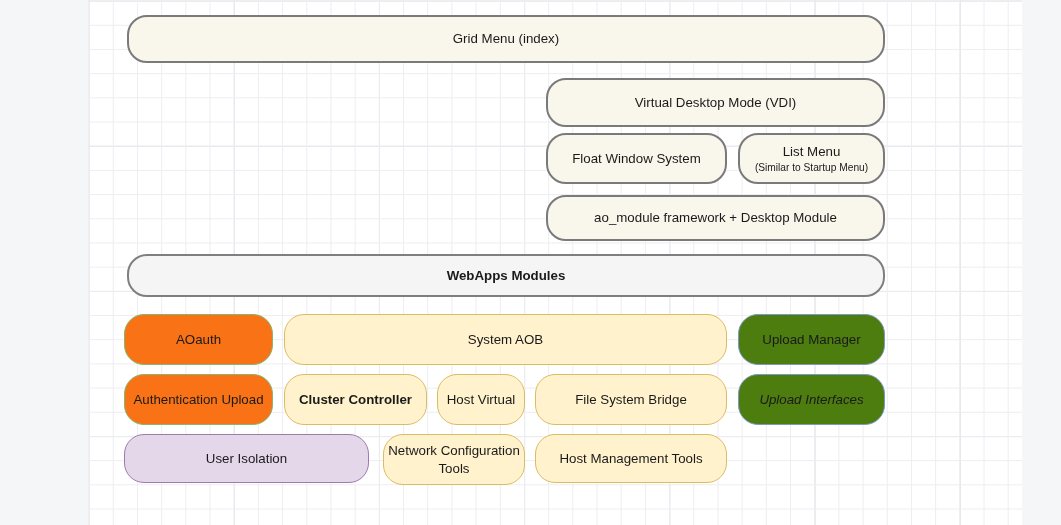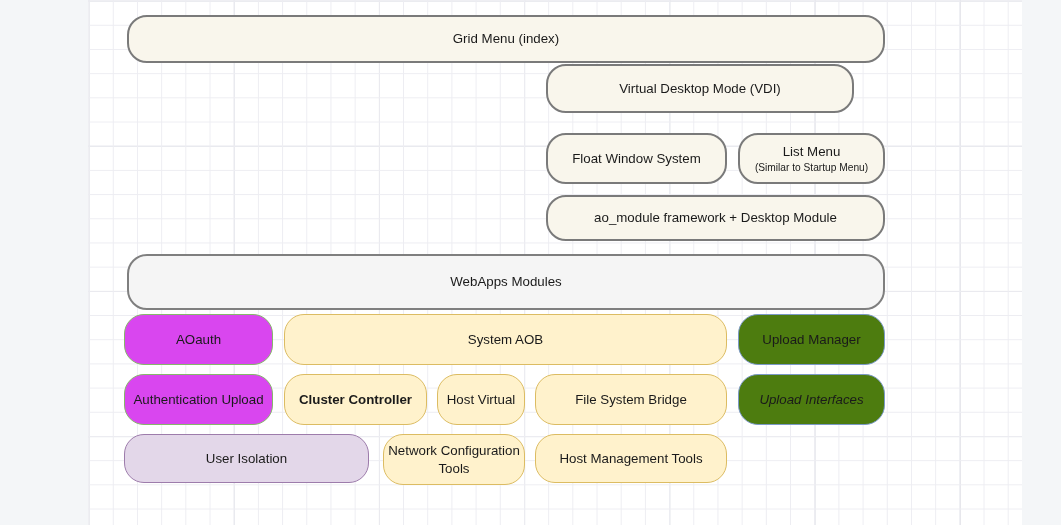--- a/index.html
+++ b/index.html
@@ -51,55 +51,55 @@
     line-height: 1.30;
     border-style: solid;
     padding: 1px 4px;
     border-radius: 20px;
   }
   .box .ttl { display: block; }
   .box .sub { display: block; font-size: 10.2px; margin-top: 1px; }
 
   .cream  { background: #f9f6ec; border-width: 2px; border-color: #7a7a7a; }
   .grayb  { background: #f5f5f5; border-width: 2px; border-color: #7f7f7f; }
-  .green  { background: #d946ef; border-width: 1.6px; border-color: #86b76b; }
+  .green  { background: #f97316; border-width: 1.6px; border-color: #86b76b; }
   .yellow { background: #fff2cc; border-width: 1.6px; border-color: #dcbc62; }
   .blue   { background: #4d7c0f; border-width: 1.6px; border-color: #7b99c6; }
   .purple { background: #e3d7e9; border-width: 1.6px; border-color: #9d7cab; }
 </style>
 </head>
 <body>
 
 <div id="canvas">
 
   <div id="grid"></div>
 
   <div class="box cream" style="left:127px; top:15px; width:758px; height:48px;">
     <span class="ttl">Grid Menu (index)</span>
   </div>
 
 
-  <div class="box cream" style="left:546px; top:64px; width:308px; height:49px;text-align:center;">
+  <div class="box cream" style="left:546px; top:78px; width:339px; height:49px;text-align:center;">
     <span class="ttl">Virtual Desktop Mode (VDI)</span>
   </div>
 
   <div class="box cream" style="left:546px; top:133px; width:181px; height:51px;">
     <span class="ttl">Float Window System</span>
   </div>
 
   <div class="box cream" style="left:738px; top:133px; width:147px; height:51px;">
     <span class="ttl">List Menu</span>
     <span class="sub">(Similar to Startup Menu)</span>
   </div>
 
   <div class="box cream" style="left:546px; top:195px; width:339px; height:46px;">
     <span class="ttl">ao_module framework + Desktop Module</span>
   </div>
 
-  <div class="box grayb" style="left:127px; top:254px; width:758px; height:56px;">
+  <div class="box grayb" style="left:127px; top:254px; width:758px; height:43px;font-weight:bold;">
     <span class="ttl">WebApps Modules</span>
   </div>
 
   <div class="box green" style="left:124px; top:314px; width:149px; height:51px;">
     <span class="ttl">AOauth</span>
   </div>
 
   <div class="box yellow" style="left:284px; top:314px; width:443px; height:51px;">
     <span class="ttl">System AOB</span>
   </div>

